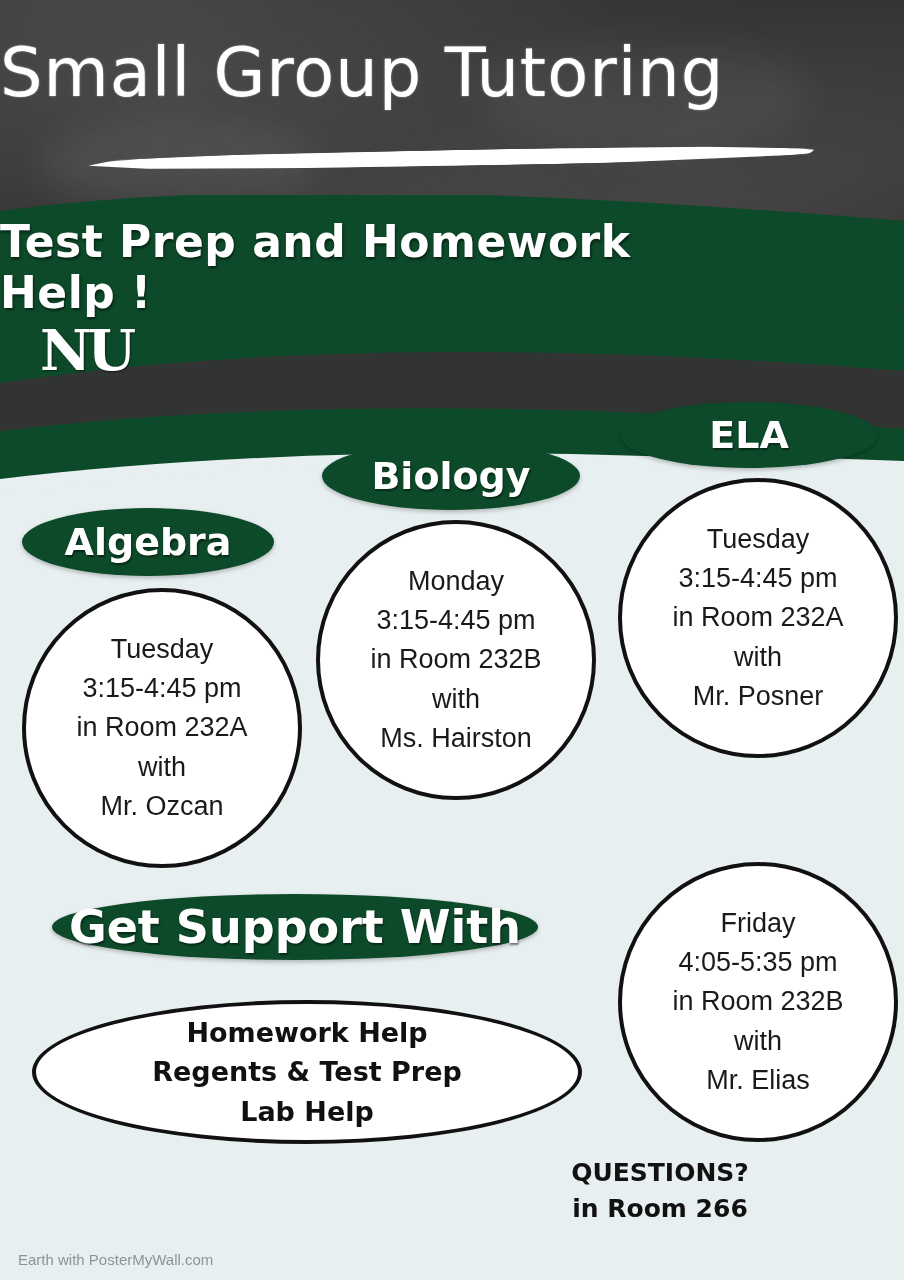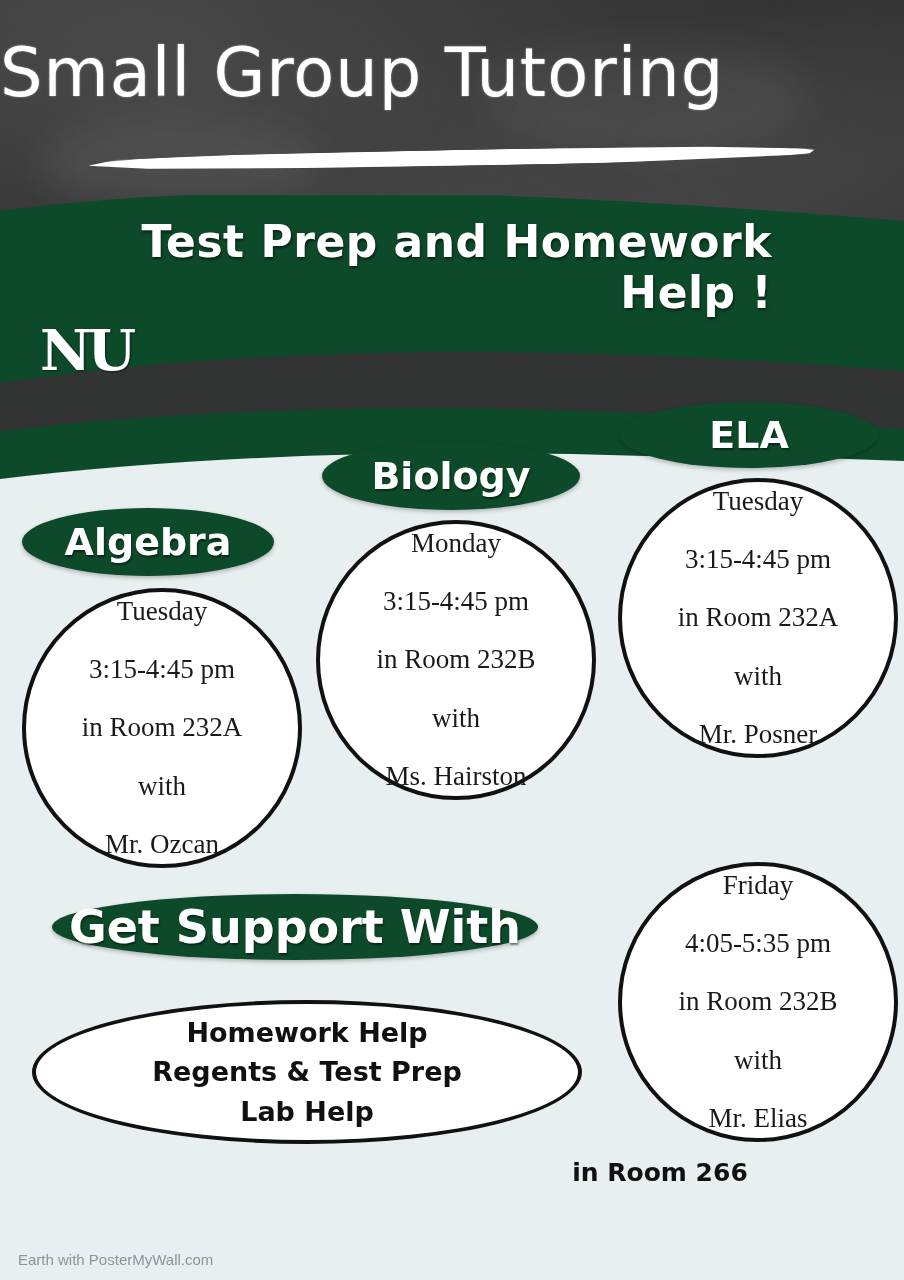--- a/index.html
+++ b/index.html
@@ -68,28 +68,27 @@
   
   .band-wrap {
     position: absolute;
     left: 0; top: 195px;
     width: 904px; height: 300px;
   }
   .subtitle {
     position: absolute;
     left: 0; top: 216px;
     width: 728px;
-    text-align: right;
+    text-align: left;
     color: #ffffff;
     font-family: "DejaVu Sans", sans-serif;
     font-size: 44px;
     font-weight: 700;
     letter-spacing: 0.5px;
     text-shadow: 1px 2px 3px rgba(0,0,0,0.55);
-    padding-left: 44px;
   }
 
   
   .logo {
     position: absolute;
     left: 40px; top: 318px;
     width: 80px; height: 70px;
     color: #ffffff;
     font-family: "DejaVu Serif", serif;
     font-size: 56px;
@@ -122,24 +121,24 @@
 
   
   .circle {
     position: absolute;
     background: #ffffff;
     border: 4px solid #111111;
     border-radius: 50%;
     display: flex;
     flex-direction: column;
     align-items: center;
-    justify-content: space-between;
+    justify-content: center;
     text-align: center;
     color: #1a1a1a;
-    font-family: Liberation Serif, serif;
+    font-family: Liberation Sans, sans-serif;
     font-size: 27px;
     line-height: 1.45;
   }
   .circle-algebra { left: 22px;  top: 588px; width: 272px; height: 272px; }
   .circle-biology { left: 316px; top: 520px; width: 272px; height: 272px; }
   .circle-ela     { left: 618px; top: 478px; width: 272px; height: 272px; }
   .circle-earth   { left: 618px; top: 862px; width: 272px; height: 272px; }
 
   .circle div { white-space: nowrap; }
 
@@ -260,18 +259,19 @@
   <div class="pill pill-support">
     <span>Get Support With</span>
   </div>
   <div class="support-oval">
     <div>Homework Help</div>
     <div>Regents &amp; Test Prep</div>
     <div>Lab Help</div>
   </div>
 
   <div class="questions">
+    <div>QUESTIONS?</div>
     <div>in Room 266</div>
   </div>
 
   <div class="credit">Earth with PosterMyWall.com</div>
 
 </div>
 
 </body></html>

